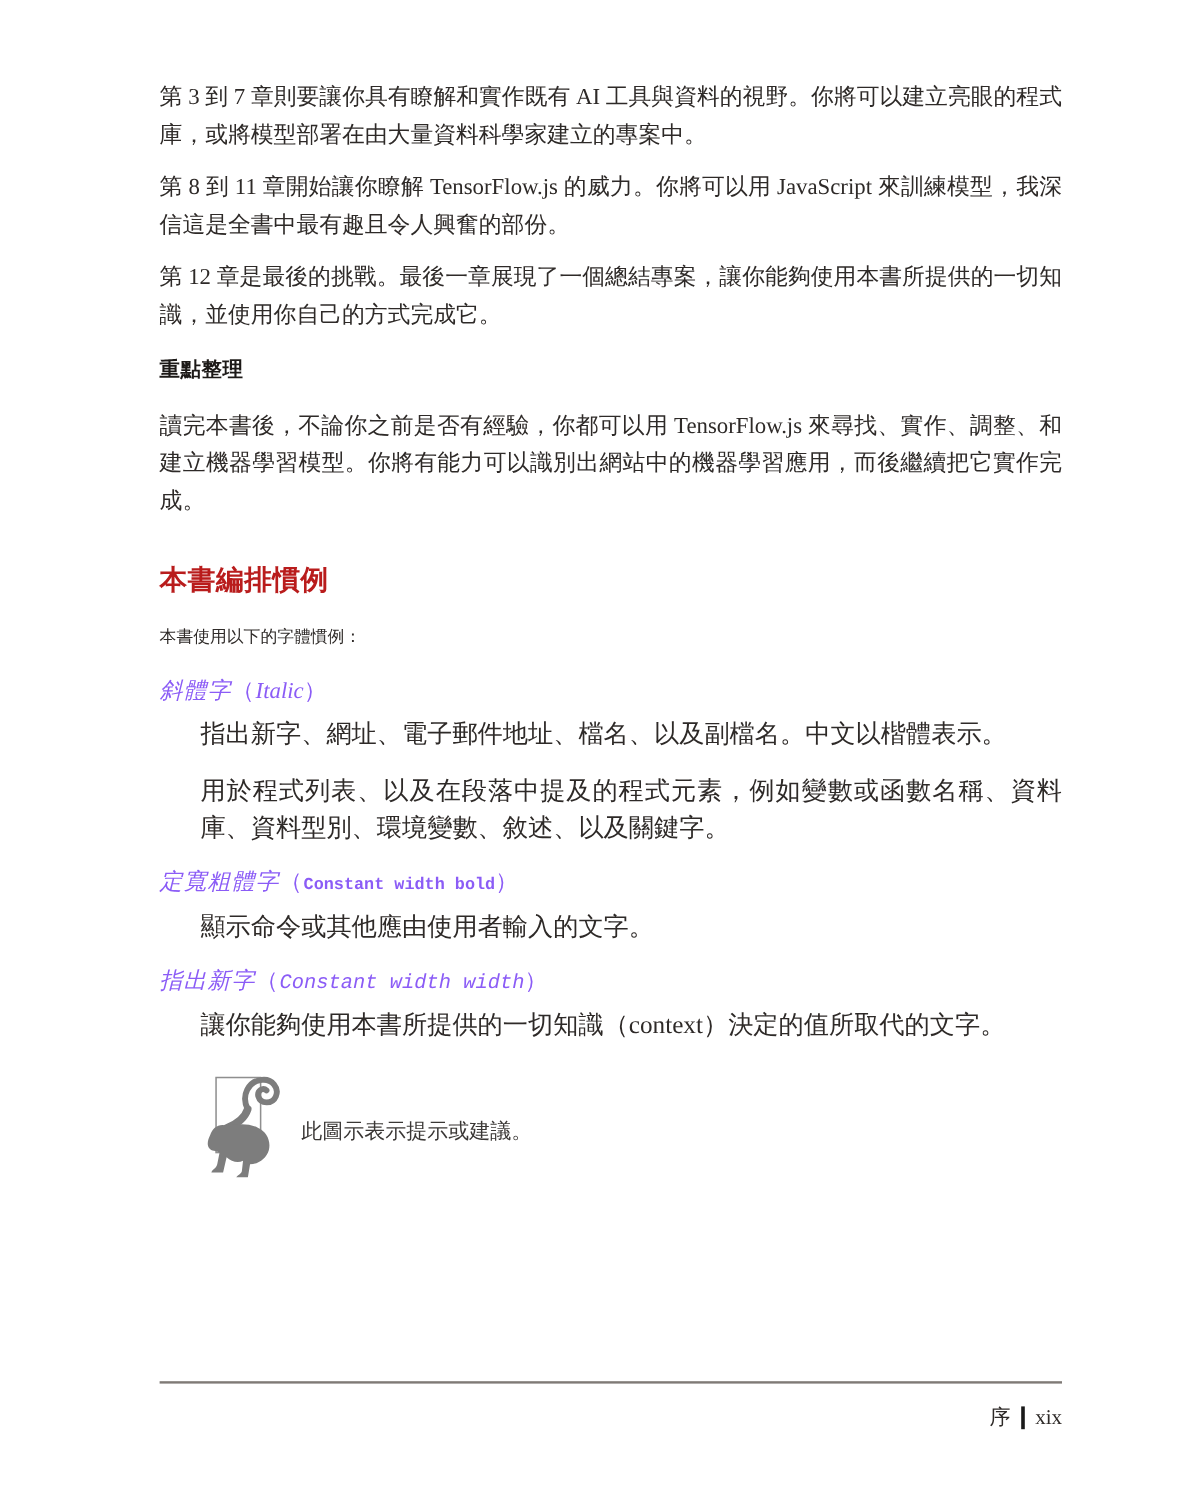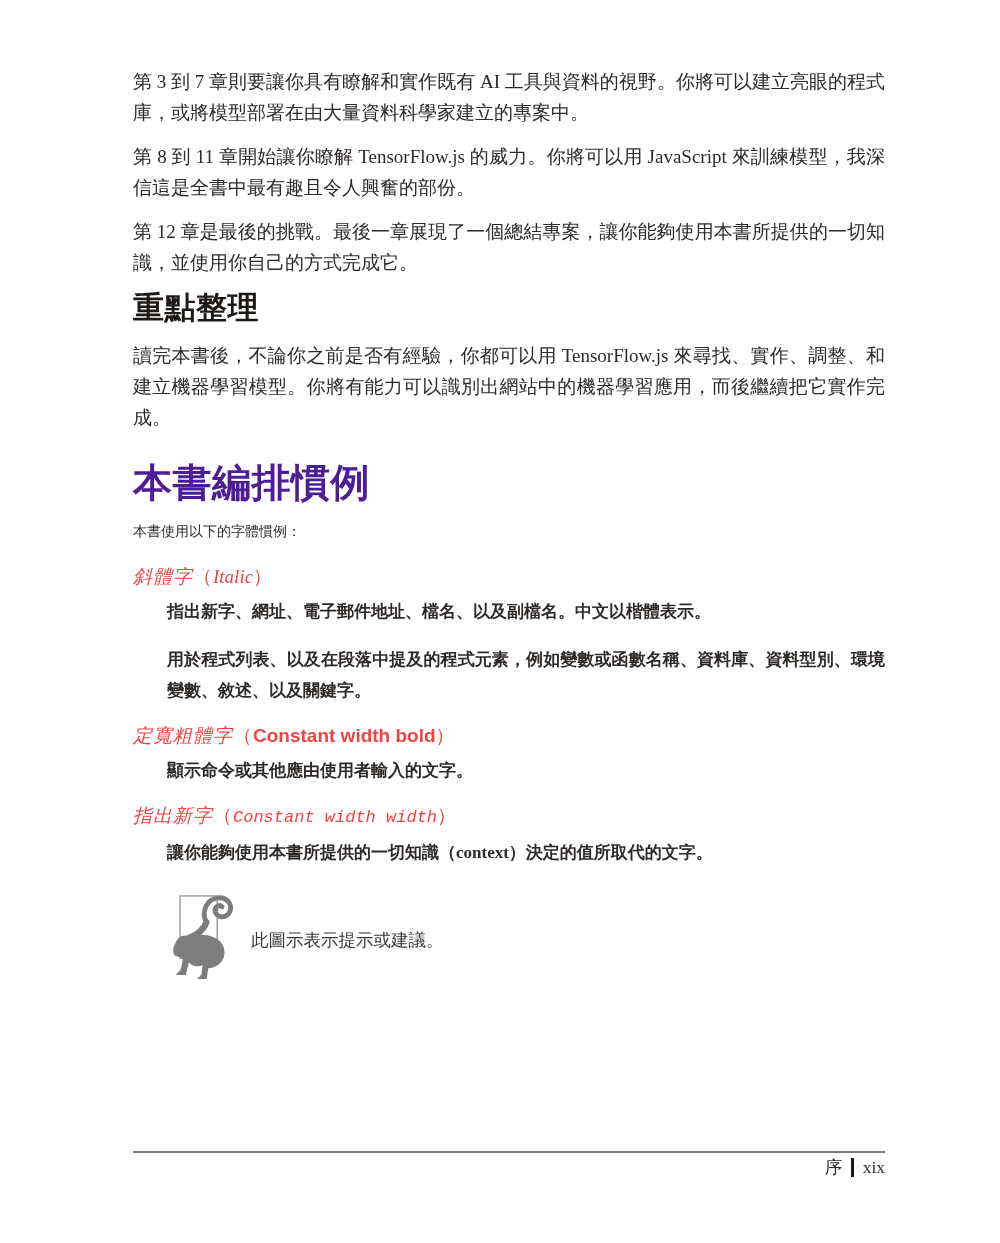--- a/index.html
+++ b/index.html
@@ -19,72 +19,71 @@
     padding:66px 115px 0 133px;
   }
   .para{
     font-size:19px;
     line-height:31px;
     text-align:justify;
     margin:0 0 13px 0;
   }
   h2.sec{
     font-family:"Liberation Sans","DejaVu Sans",sans-serif;
-    font-size:31px;
+    font-size:17px;
     font-weight:bold;
     color:#1c1917;
     letter-spacing:0.5px;
     line-height:34px;
     margin:13px 0 15px 0;
   }
   h1.sec{
     font-family:"Liberation Sans","DejaVu Sans",sans-serif;
-    font-size:39px;
+    font-size:23px;
     font-weight:bold;
-    color:#4c1d95;
+    color:#b91c1c;
     letter-spacing:0.5px;
     line-height:38px;
     margin:31px 0 14px 0;
   }
   .intro{
     font-size:14px;
     line-height:31px;
     margin:0;
   }
   .conv-item{margin-top:17px;}
   .term{
     font-size:19px;
     line-height:26px;
-    color:#ef4444;
+    color:#8b5cf6;
   }
   .term .zh{
     font-style:italic;            
     letter-spacing:1px;
   }
   .term .paren{font-style:normal;}
   .en-italic{font-style:italic;}
   .en-mono{
     font-family:"Liberation Mono","DejaVu Sans Mono",monospace;
     font-size:17px;
   }
   .en-mono-bold{
-    font-family:Liberation Sans, sans-serif;
-    font-size:19px;font-weight:bold;
+    font-family:Liberation Mono, monospace;
+    font-size:14px;font-weight:bold;
   }
   .en-mono-italic{
     font-family:"Liberation Mono","DejaVu Sans Mono",monospace;
     font-size:17px;font-style:italic;
   }
   .def{
-    font-size:17px;
+    font-size:21px;
     line-height:31px;
     text-align:justify;
     margin:6px 0 0 0;
     padding-left:34px;
-    font-weight:bold;
   }
   .tip-row{
     margin-top:25px;
     margin-left:37px;
     display:flex;
     align-items:center;
   }
   .tip-icon{flex:0 0 auto;width:67px;height:86px;}
   .tip-text{
     font-family:"Liberation Sans","DejaVu Sans",sans-serif;
@@ -101,21 +100,21 @@
     width:752px;
   }
   .footer-rule{
     border:0;height:2px;margin:0;
     background:#7f7a76;
   }
   .footer-text{
     text-align:right;
     font-size:17.5px;
     color:#2e2a28;
-    padding-top:2px;
+    padding-top:16px;
   }
   .footer-divider{
     display:inline-block;
     width:2.5px;height:19px;
     background:#1a1a1a;
     margin:0 9px;
     vertical-align:-4px;
   }
 </style>
 </head>

